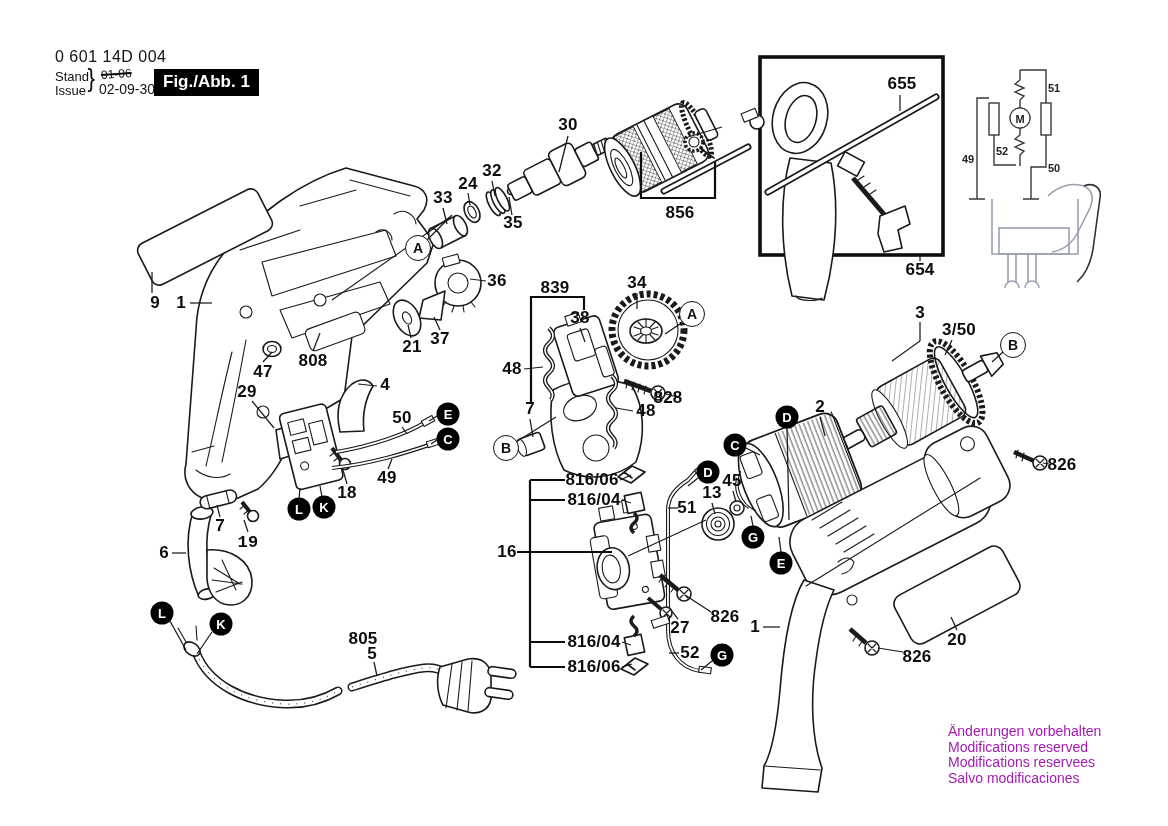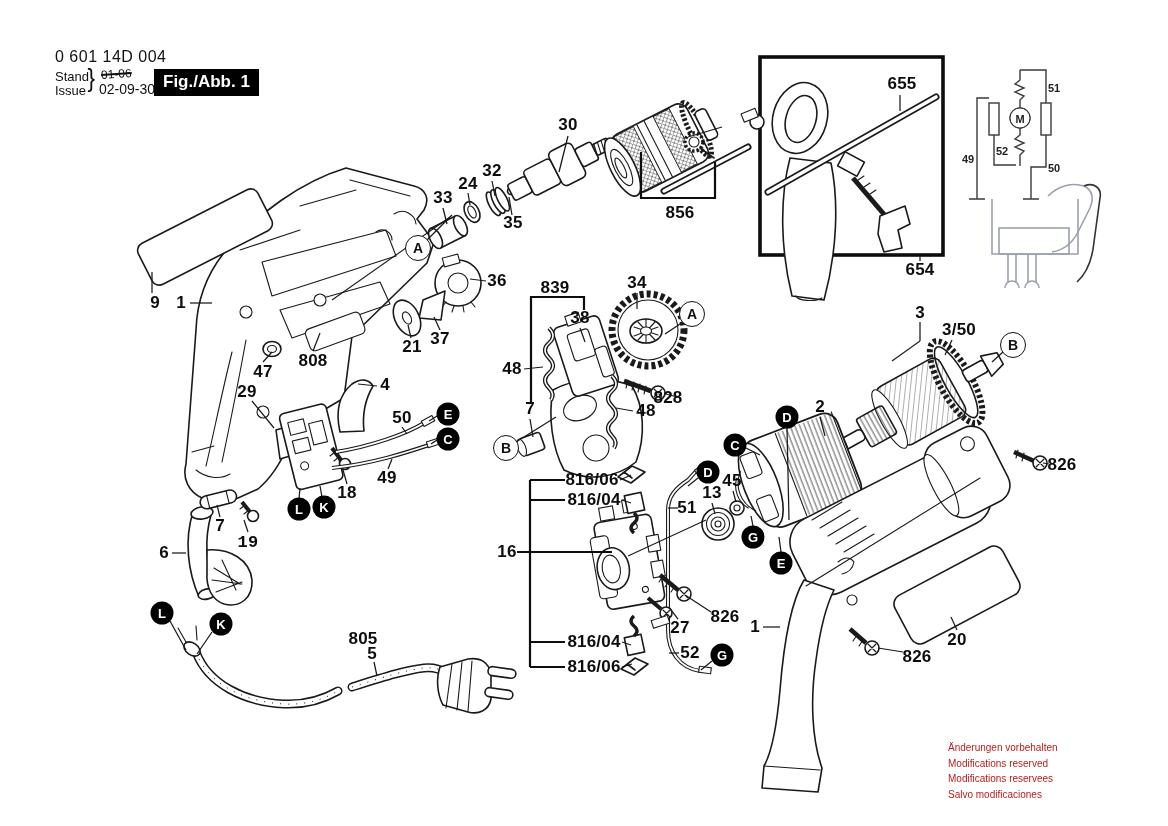--- a/index.html
+++ b/index.html
@@ -18,21 +18,21 @@
       font-weight:bold;font-size:11px;display:flex;align-items:center;justify-content:center;}
   #header-block{position:absolute;left:55px;top:48px;}
   .part-no{font-size:16px;letter-spacing:0.5px;}
   .stand-row{position:relative;margin-top:4px;font-size:13px;line-height:14px;}
   .brace{position:absolute;left:32px;top:1px;font-size:25px;font-weight:normal;transform:scaleX(0.9);}
   .old-date{position:absolute;left:46px;top:-3px;font-size:12px;text-decoration:line-through;
             text-decoration-thickness:2px;transform:rotate(-4deg);}
   .new-date{position:absolute;left:44px;top:12px;font-size:14px;}
   #fig-box{position:absolute;left:154px;top:69px;background:#000;color:#fff;
            font-weight:bold;font-size:17px;padding:3px 9px 4px 9px;}
-  #notice{position:absolute;left:948px;top:740px;font-size:10px;line-height:15.5px;color:#b91c1c;}
+  #notice{position:absolute;left:948px;top:724px;font-size:14px;line-height:15.5px;color:#a21caf;}
 </style>
 </head>
 <body>
 
 <div id="stage">
 
 <svg id="artwork" width="1168" height="826" viewBox="0 0 1168 826">
   <defs>
     <pattern id="diag" width="5" height="5" patternUnits="userSpaceOnUse" patternTransform="rotate(35)">
       <line x1="0" y1="0" x2="0" y2="5" stroke="#333" stroke-width="0.8"></line>

